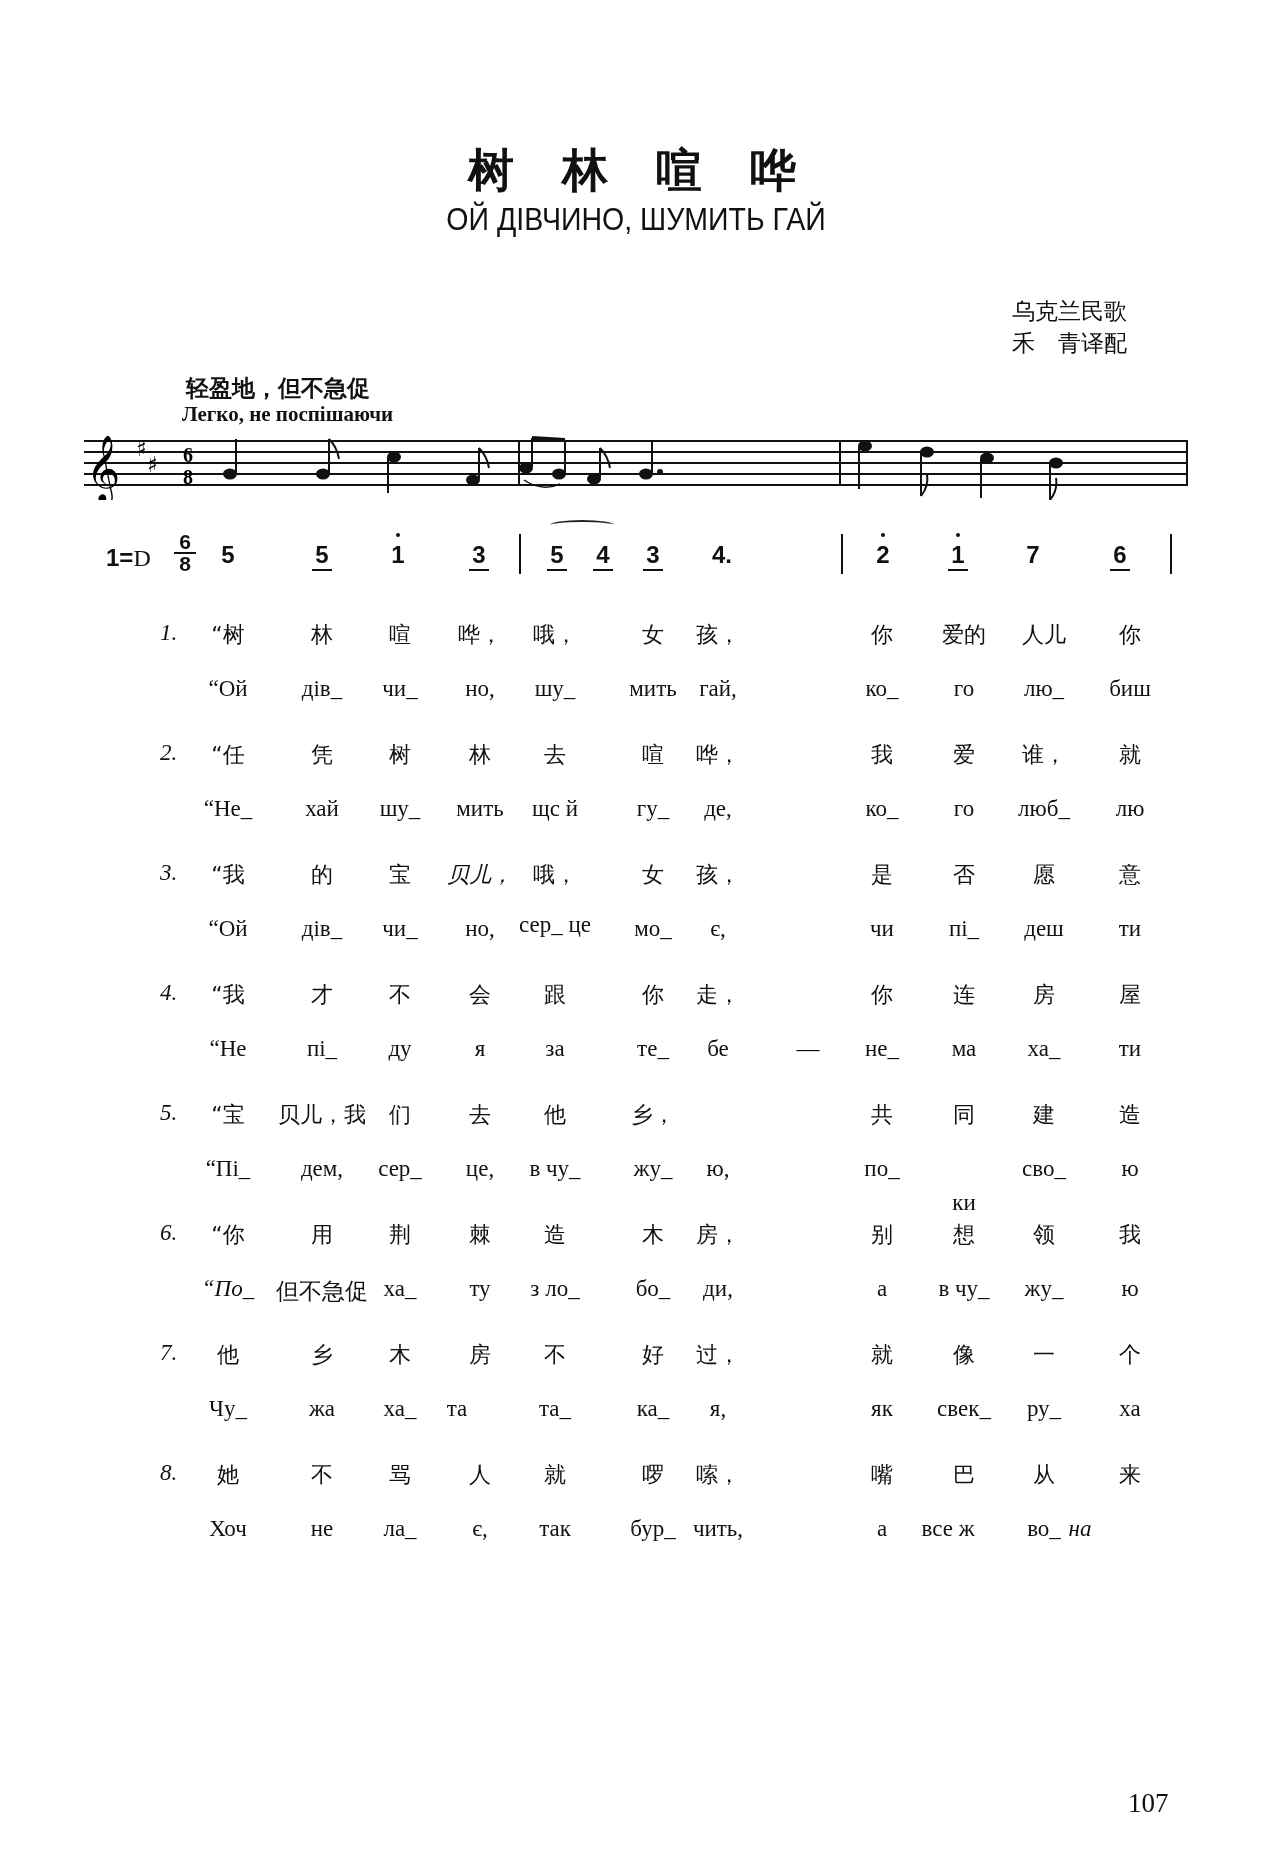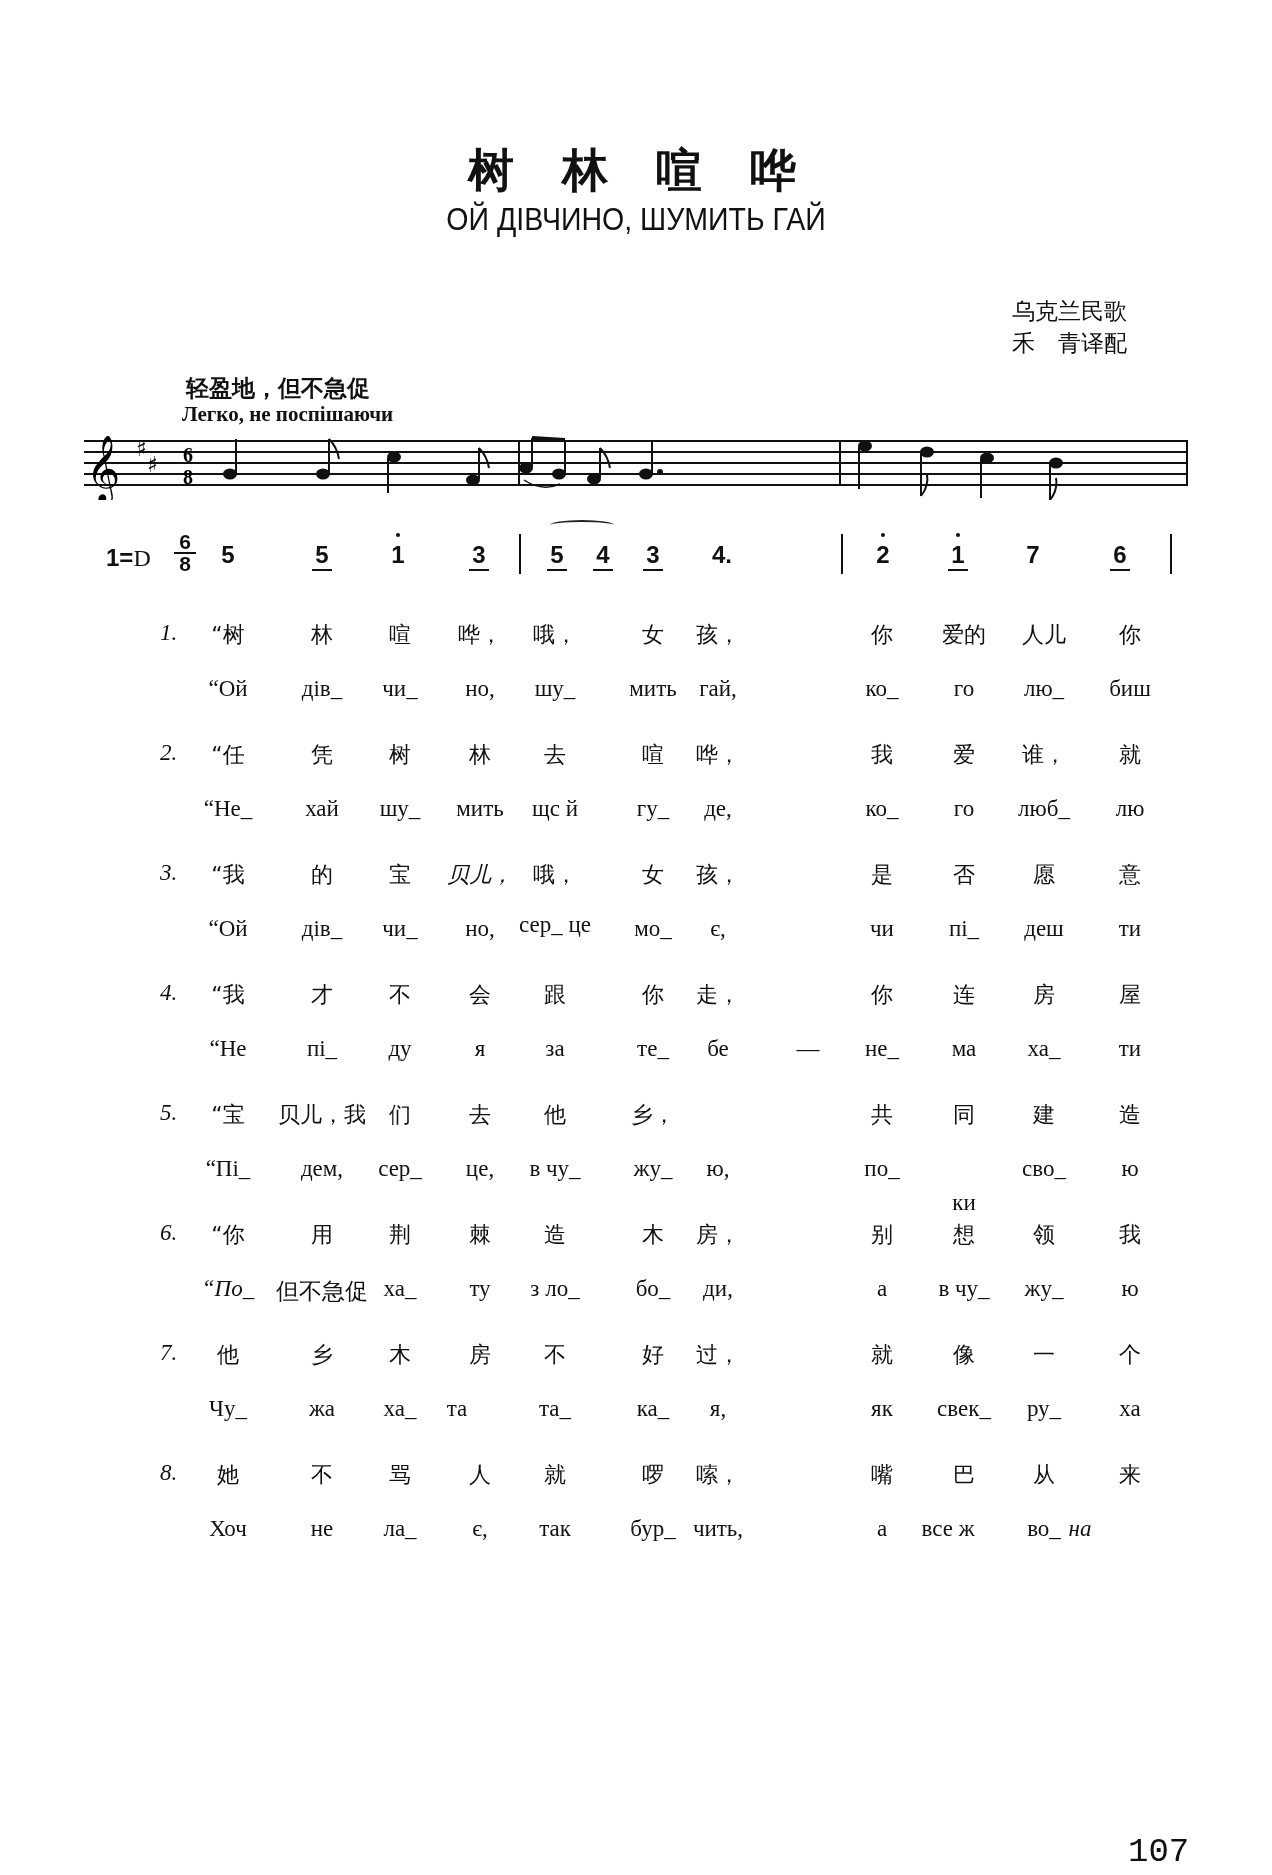--- a/index.html
+++ b/index.html
@@ -20,21 +20,21 @@
         font-family:"Liberation Sans",sans-serif;}
   .note{position:absolute;top:541px;font-size:24px;font-weight:bold;font-family:"Liberation Sans",sans-serif;
         width:24px;text-align:center;}
   .note.ul::after{content:"";position:absolute;left:2px;right:2px;bottom:-2px;height:2px;background:#111;}
   .note .dot{position:absolute;left:10px;top:-8px;width:4px;height:4px;border-radius:50%;background:#111;}
   .bar{position:absolute;top:534px;width:2px;height:40px;background:#111;}
   .verse-num{position:absolute;font-style:italic;font-size:23px;font-family:"Liberation Serif",serif;}
   .cell{position:absolute;font-size:23px;white-space:nowrap;transform:translateX(-50%);}
   .cell.cn{font-family:"DejaVu Sans",sans-serif;font-size:22px;}
   .cell.ua{font-family:"Liberation Serif",serif;}
-  .pagenum{left:1128px;top:1788px;font-size:34px;font-family:Liberation Mono, monospace;margin-top:45px;}
+  .pagenum{left:1128px;top:1788px;font-size:27px;font-family:Liberation Serif, serif;}
   .slur{position:absolute;border-bottom:2px solid #222;border-radius:0 0 50% 50%;height:8px;}
 </style>
 </head>
 <body>
 
 <div class="abs title-cn">树林喧哗</div>
 <div class="abs title-ua">ОЙ ДІВЧИНО, ШУМИТЬ ГАЙ</div>
 
 <div class="abs credit" style="top:296px">乌克兰民歌</div>
 <div class="abs credit" style="top:328px">禾　青译配</div>

